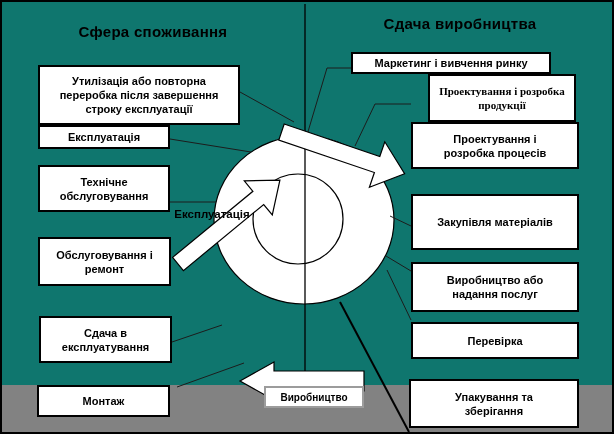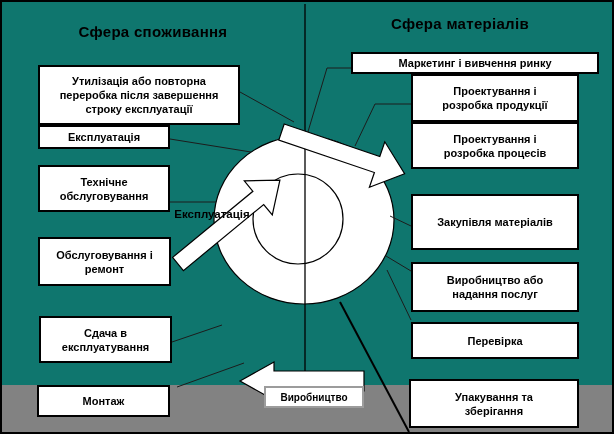--- a/index.html
+++ b/index.html
@@ -21,22 +21,22 @@
     box-sizing:border-box;display:flex;align-items:center;justify-content:center;
     text-align:center;font-weight:bold;font-size:11px;line-height:14px;
   }
   .dbox .tx{display:inline-block;}
   .cb0{left:36px;top:63px;width:202px;height:60px;}
   .cb1{left:36px;top:123px;width:132px;height:24px;}
   .cb2{left:36px;top:163px;width:132px;height:47px;}
   .cb3{left:36px;top:235px;width:133px;height:49px;}
   .cb4{left:37px;top:314px;width:133px;height:47px;}
   .cb5{left:35px;top:383px;width:133px;height:32px;}
-  .pb0{left:349px;top:50px;width:248px;height:22px;}
-  .pb1{left:409px;top:72px;width:168px;height:48px;}
+  .pb0{left:349px;top:50px;width:200px;height:22px;}
+  .pb1{left:426px;top:72px;width:148px;height:48px;font-family:Liberation Serif, serif;}
   .pb2{left:409px;top:120px;width:168px;height:47px;}
   .pb3{left:409px;top:192px;width:168px;height:56px;}
   .pb4{left:409px;top:250px;width:168px;height:50px;margin-top:10px;}
   .pb5{left:409px;top:320px;width:168px;height:37px;}
   .pb6{left:407px;top:377px;width:170px;height:49px;}
   .cb0 .tx{max-width:184px;}
   .cb2 .tx,.cb3 .tx,.cb4 .tx{max-width:112px;}
   .pb1 .tx,.pb2 .tx,.pb4 .tx{max-width:132px;}
   .pb6 .tx{max-width:122px;}
   .loop-label{
@@ -78,21 +78,21 @@
       <line x1="385" y1="268" x2="409" y2="318"></line>
       <line x1="338" y1="300" x2="407" y2="430" stroke-width="2" stroke="#000"></line>
     </g>
 
     <polygon points="282.2,122 377.8,154.5 382.8,139.8 402.6,171.8 367.4,185.2 372.4,170.5 276.8,138" fill="#ffffff" stroke="#000" stroke-width="1.2"></polygon>
     <polygon points="170.6,255.4 250.9,189.3 242.3,178.9 277.9,178.1 270.3,212.9 261.7,202.5 181.4,268.6" fill="#ffffff" stroke="#000" stroke-width="1.2"></polygon>
     <polygon points="238,379 272,360 272,369 362,369 362,389 272,389 272,398" fill="#ffffff" stroke="#000" stroke-width="1.2"></polygon>
   </svg>
 
   <div class="title t-left">Сфера споживання</div>
-  <div class="title t-right">Сфера матеріалів</div>
+  <div class="title t-right">Сдача виробництва</div>
 
   <div class="dbox cb0">
       <span class="tx">Утилізація або повторна переробка після завершення строку експлуатації</span>
     </div>
   <div class="dbox cb1">
       <span class="tx">Експлуатація</span>
     </div>
   <div class="dbox cb2">
       <span class="tx">Технічне обслуговування</span>
     </div>

